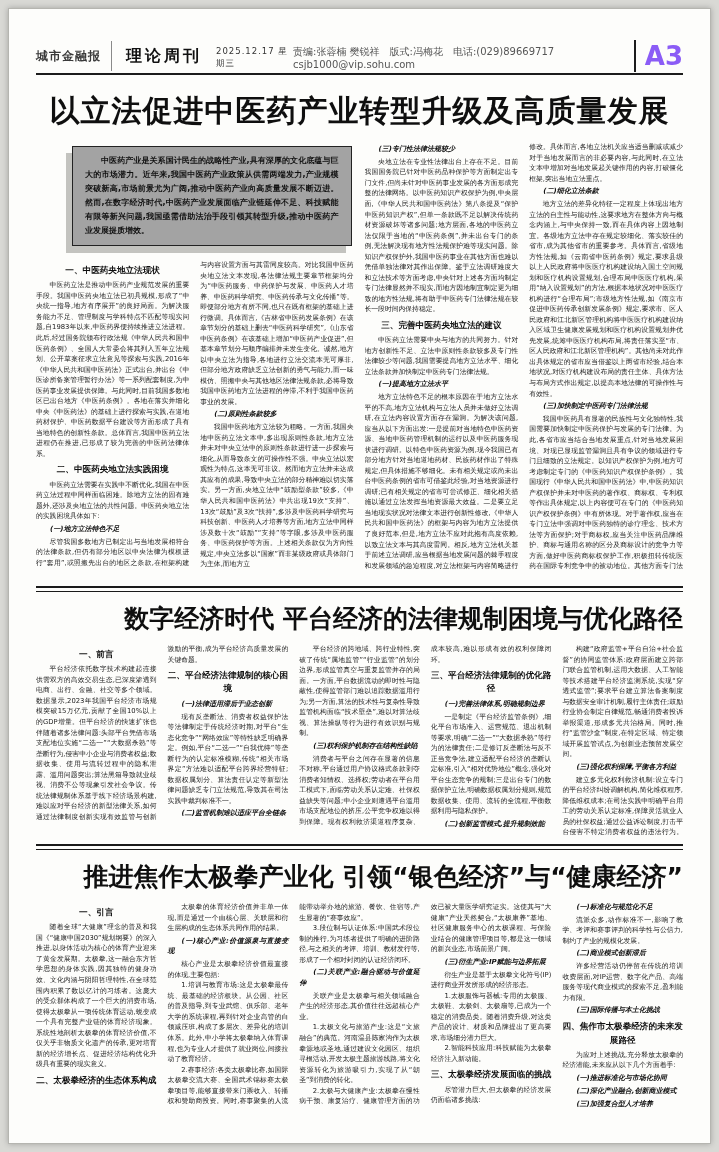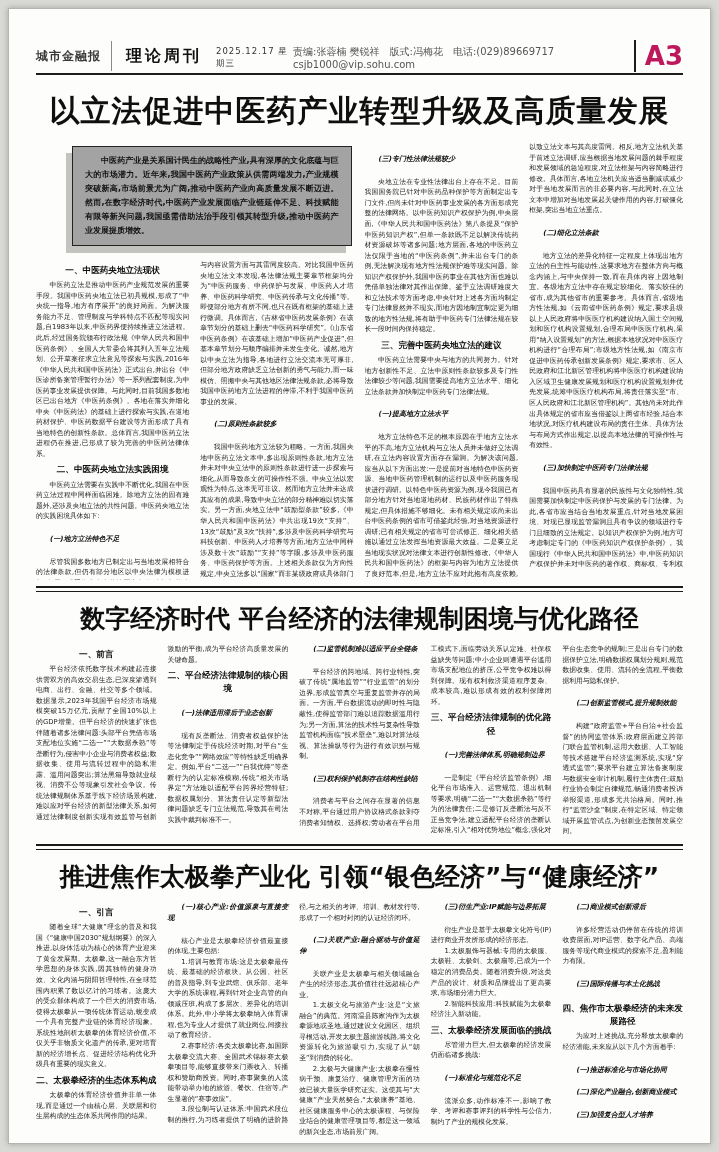--- a/index.html
+++ b/index.html
@@ -12,28 +12,28 @@
   .brand{display:flex;align-items:center;font-size:12px;font-weight:bold;color:#3a3a3a;
          letter-spacing:1px;padding-right:10px;}
   .mh-sep{width:1px;background:#8a8a8a;margin:2px 0;}
   .section-title{display:flex;align-items:center;font-size:16px;font-weight:900;letter-spacing:3px;
          padding:0 14px;color:#111;}
   .mh-right{flex:1;display:flex;flex-direction:row;justify-content:flex-end;align-items:flex-end;
          padding:2px 8px 3px 0;}
   .date-line{font-size:8.5px;color:#333;letter-spacing:1px;}
   .staff-line{font-size:10px;color:#555;margin-top:2px;}
   .mh-sep2{width:1.5px;background:#1c1c1c;margin:1px 0;}
-  .page-no{display:flex;align-items:center;font-size:26px;font-weight:900;padding-left:9px;color:#be185d;}
+  .page-no{display:flex;align-items:center;font-size:26px;font-weight:900;padding-left:9px;color:#8b5cf6;}
   
   h1{margin:0;text-align:center;font-weight:900;color:#0f0f0f;}
   .t1{font-size:30px;letter-spacing:1px;margin:16px 0 10px 0;}
-  .t2{font-size:25px;letter-spacing:0;margin:10px 0 9px 0;}
+  .t2{font-size:25px;letter-spacing:0;margin:10px 0 9px 0;text-align:right;}
   .colflow{column-gap:11px;text-align:justify;overflow:hidden;font-size:6.8px;line-height:1.55;color:#222;}
   .colflow h2{font-size:8.6px;font-weight:900;text-align:center;margin:4px 0 3px 0;color:#0f0f0f;column-span:none;}
-  .colflow h3{font-size:7px;font-weight:bold;font-style:italic;margin:12px 0;text-indent:2em;color:#111;}
+  .colflow h3{font-size:7px;font-weight:bold;font-style:italic;margin:2px 0;text-indent:2em;color:#111;}
   .colflow p{margin:0;}
   .colflow p.p{text-indent:2em;}
   .colflow p.pc{text-indent:0;}
   .divider{border-top:2.5px solid #1a1a1a;border-bottom:1px solid #1a1a1a;height:3px;margin:6px 0 0 0;}
   
   .a1-body{display:flex;gap:11px;height:438px;overflow:hidden;}
   .a1-left{width:calc(50% - 6px);display:flex;flex-direction:column;}
   .lead-box{margin:4px 2px 14px 36px;border:1.5px solid #222;background:#a3a3a3;
             box-shadow:-6px 7px 0 #c3c3bf;padding:7px 12px;font-size:8px;font-weight:bold;
             line-height:1.75;text-align:justify;text-indent:2em;color:#111;}

